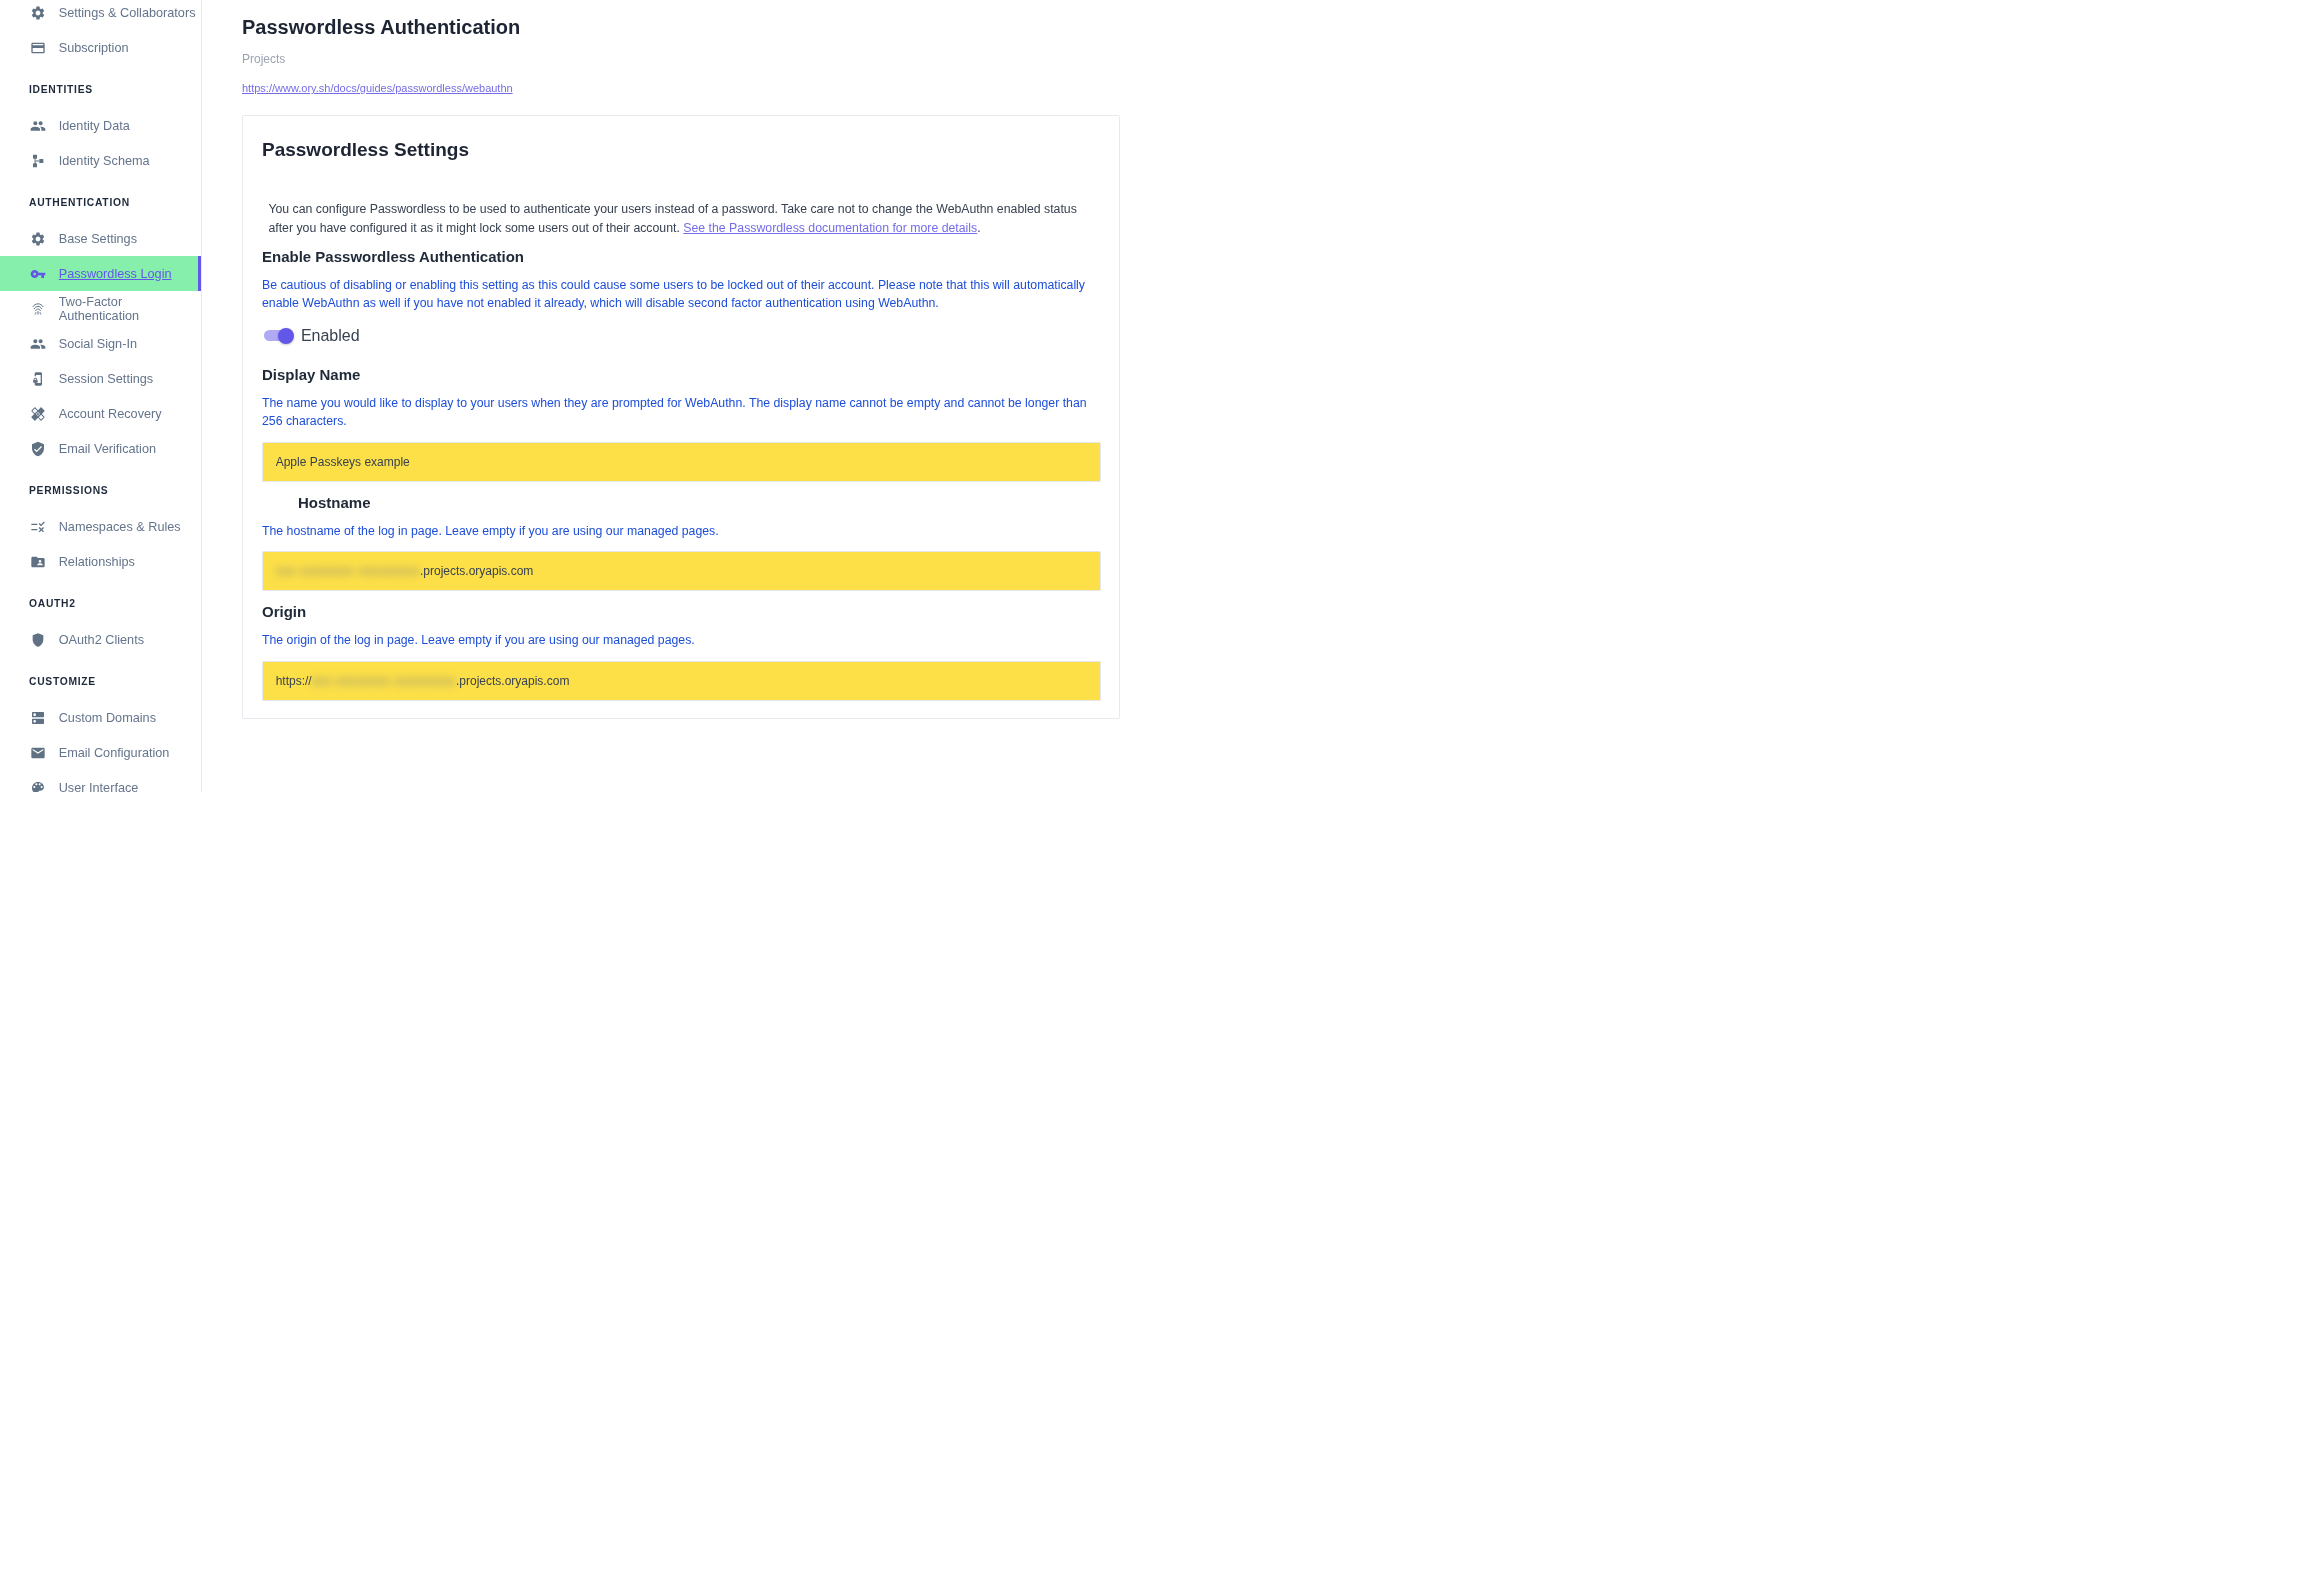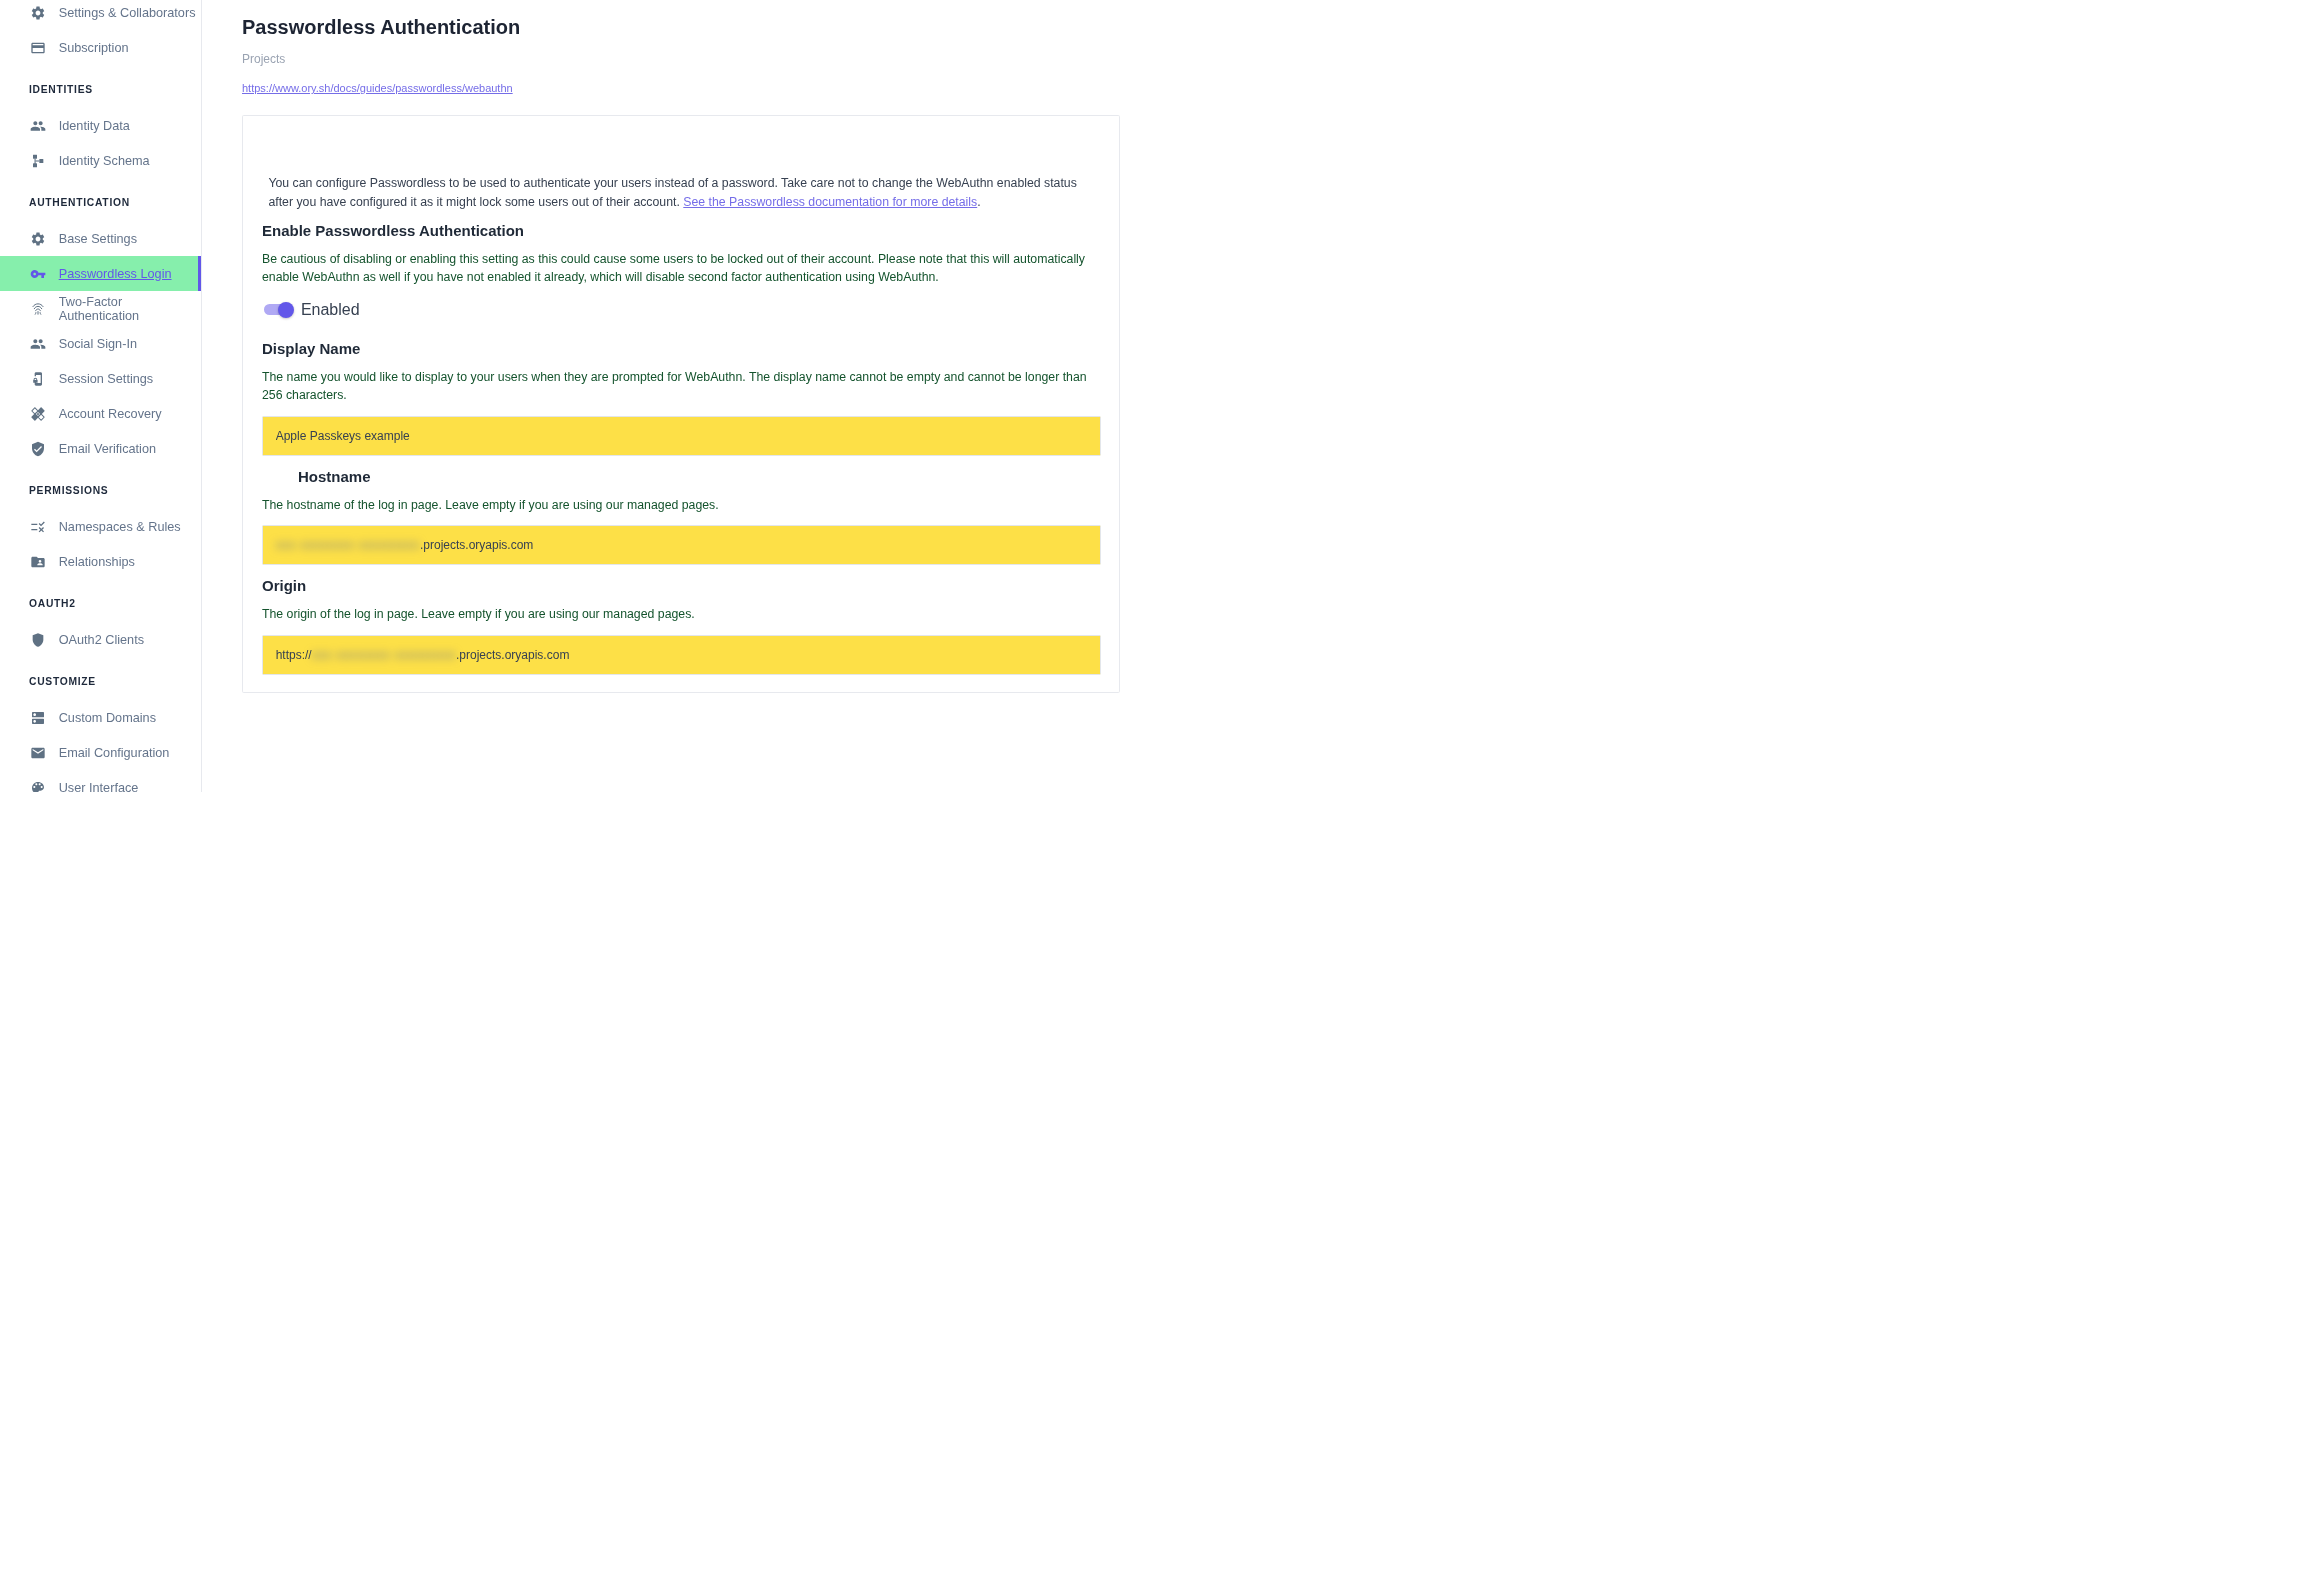--- a/index.html
+++ b/index.html
@@ -65,21 +65,21 @@
     border: 0.8px solid #e7e9ee;
     border-radius: 1.6px;
     background: #fff;
     padding: 21.5px 18.3px 17.5px 19px;
   }
   .card-heading { font-size: 19px; line-height: 26px; font-weight: 700; color: #1d2433; }
 
   .intro { margin: 37px 0 0 6.4px; font-size: 12.3px; line-height: 18.3px; color: #374151; }
 
   .section-label { margin-top: 11px; font-size: 15px; font-weight: 700; line-height: 17.5px; color: #1f2937; }
-  .section-desc  { margin-top: 10.3px; font-size: 12.3px; line-height: 18.3px; color: #14532d; }
+  .section-desc  { margin-top: 10.3px; font-size: 12.3px; line-height: 18.3px; color: #1d4ed8; }
 
   
   .toggle-row { margin-top: 14.3px; display: flex; align-items: center; height: 17.5px; }
   .toggle {
     position: relative; width: 27px; height: 11px; margin-left: 2.4px;
     border-radius: 5.6px; background: #b0a9f4; cursor: pointer; flex: 0 0 27px;
   }
   .toggle .thumb {
     position: absolute; right: -2.4px; top: -2.4px;
     width: 16px; height: 16px; border-radius: 50%;
@@ -342,20 +342,21 @@
   <main class="main">
 
     <h1 class="page-title">Passwordless Authentication</h1>
     <div class="breadcrumb">Projects</div>
     <div class="doc-link-row">
       <a class="link">https://www.ory.sh/docs/guides/passwordless/webauthn</a>
     </div>
 
     <section class="card">
 
+      <h2 class="card-heading">Passwordless Settings</h2>
 
       <p class="intro"><span>You can configure Passwordless to be used to authenticate your users instead of a password. Take care not to change the WebAuthn enabled status after you have configured it as it might lock some users out of their account. </span><a class="link">See the Passwordless documentation for more details</a><span>.</span></p>
 
       <h3 class="section-label">Enable Passwordless Authentication</h3>
       <p class="section-desc">Be cautious of disabling or enabling this setting as this could cause some users to be locked out of their account. Please note that this will automatically enable WebAuthn as well if you have not enabled it already, which will disable second factor authentication using WebAuthn.</p>
 
       <div class="toggle-row">
         <div class="toggle" role="switch" aria-checked="true">
           <div class="thumb"></div>
         </div>

